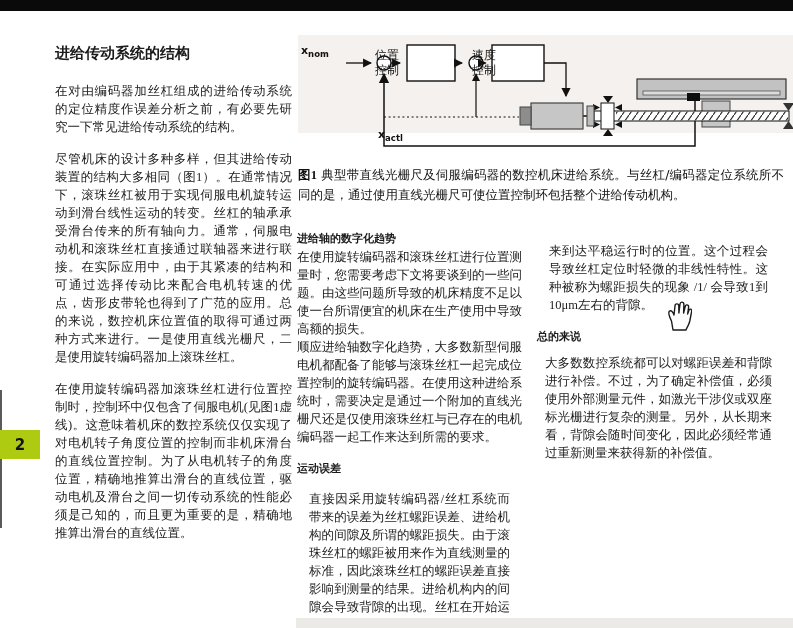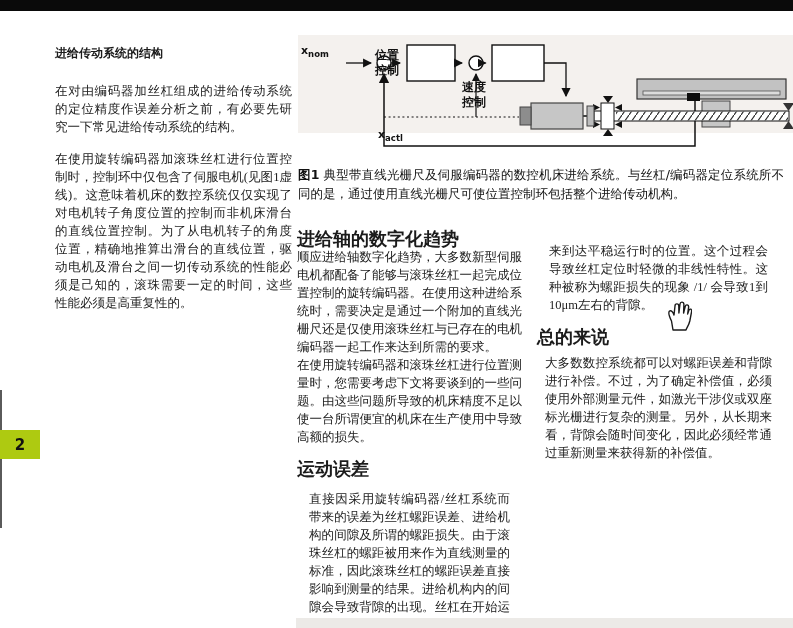--- a/index.html
+++ b/index.html
@@ -10,55 +10,56 @@
   .topbar{position:absolute;left:0;top:0;width:793px;height:11px;background:#0a0a0a;}
   .edge-line{position:absolute;left:0;top:390px;width:2px;height:138px;background:#5a5a5a;}
   .page-tab{
     position:absolute;left:0;top:430px;width:40px;height:29px;background:#aeca11;
     display:flex;align-items:center;justify-content:center;
     font-size:15px;font-weight:bold;color:#111;
   }
   
   .col{position:absolute;font-size:12.5px;line-height:18px;text-align:justify;}
   .col p{margin:0 0 14px 0;font-family:Liberation Serif, serif;}
-  .col h3{margin:0;font-size:18px;line-height:18px;font-weight:bold;}
+  .col h3{margin:0;font-size:11px;line-height:18px;font-weight:bold;}
   .col .sec{margin-top:14px;}
   #left-col{left:55px;top:44px;width:237px;}
-  #left-col h2{margin:0 0 19px 0;font-size:12px;line-height:19px;font-weight:bold;}
+  #left-col h2{margin:0 0 19px 0;font-size:15px;line-height:19px;font-weight:bold;}
   #mid-col{left:297px;top:230px;width:225px;}
   #right-col{left:537px;top:230px;width:243px;}
   
   #figure-panel{position:absolute;left:298px;top:35px;width:458px;height:98px;background:#f4f1ee;padding-left:44px;}
   #figure-panel .blocklabel{
     position:absolute;display:flex;flex-direction:column;align-items:center;justify-content:center;
-    font-size:12px;line-height:15px;font-weight:700;color:#111;text-align:center;
+    font-size:12px;line-height:15px;font-weight:400;color:#111;text-align:center;
   }
   .siglabel{position:absolute;font-size:11px;font-weight:bold;color:#111;}
   .siglabel sub{font-size:8.5px;}
   #fig-caption{
     position:absolute;left:298px;top:165px;width:486px;
     font-size:12.5px;line-height:19px;text-align:justify;color:#111;
   }
-  #fig-caption .cap-label{font-weight:bold;}
+  #fig-caption .cap-label{font-weight:bold;font-family:Liberation Serif, serif;}
   .bottom-band{position:absolute;left:296px;top:618px;width:497px;height:10px;background:#eceae7;}
   #hand-cursor{position:absolute;left:664px;top:296px;pointer-events:none;}
   svg{display:block;}
 </style>
 </head>
 <body>
 
 <div id="page">
 
   <div class="topbar"></div>
   <div class="edge-line"></div>
 
   <div class="col" id="left-col">
     <h2>进给传动系统的结构</h2>
     <p>在对由编码器加丝杠组成的进给传动系统的定位精度作误差分析之前，有必要先研究一下常见进给传动系统的结构。</p>
-    <p>在使用旋转编码器加滚珠丝杠进行位置控制时，控制环中仅包含了伺服电机(见图1虚线)。这意味着机床的数控系统仅仅实现了对电机转子角度位置的控制而非机床滑台的直线位置控制。为了从电机转子的角度位置，精确地推算出滑台的直线位置，驱动电机及滑台之间一切传动系统的性能必须是己知的，滚珠需要一定的时间，这些性能必须是高重复性的。</p>
+    <p>尽管机床的设计多种多样，但其进给传动装置的结构大多相同（图1）。在通常情况下，滚珠丝杠被用于实现伺服电机旋转运动到滑台线性运动的转变。丝杠的轴承承受滑台传来的所有轴向力。通常，伺服电动机和滚珠丝杠直接通过联轴器来进行联接。在实际应用中，由于其紧凑的结构和可通过选择传动比来配合电机转速的优点，齿形皮带轮也得到了广范的应用。总的来说，数控机床位置值的取得可通过两种方式来进行。一是使用直线光栅尺，二是使用旋转编码器加上滚珠丝杠。</p>
+    <p>在使用旋转编码器加滚珠丝杠进行位置控制时，控制环中仅包含了伺服电机(见图1虚线)。这意味着机床的数控系统仅仅实现了对电机转子角度位置的控制而非机床滑台的直线位置控制。为了从电机转子的角度位置，精确地推算出滑台的直线位置，驱动电机及滑台之间一切传动系统的性能必须是己知的，而且更为重要的是，精确地推算出滑台的直线位置。</p>
   </div>
 
   <div class="page-tab">
     <span>2</span>
   </div>
 
   <div id="figure-panel">
     <svg width="458" height="122" viewBox="0 0 458 122">
       <defs>
         <marker id="arr" viewBox="0 0 8 8" refX="7" refY="4" markerWidth="7" markerHeight="7" orient="auto-start-reverse">
@@ -108,36 +109,36 @@
       <rect x="150" y="10" width="52" height="36" fill="#ffffff" stroke="#111" stroke-width="1.4"></rect>
       <path d="M202,28 H224 V61" fill="none" stroke="#111" stroke-width="1.3" marker-end="url(#arr)"></path>
     </svg>
 
     <div class="siglabel" style="left:3px;top:9px;"><span>x</span><sub>nom</sub></div>
     <div class="siglabel" style="left:80px;top:93px;"><span>x</span><sub>actl</sub></div>
     <div class="blocklabel" style="left:65px;top:10px;width:48px;height:36px;">
       <span>位置</span>
       <span>控制</span>
     </div>
-    <div class="blocklabel" style="left:150px;top:10px;width:52px;height:36px;margin-top:32px;">
+    <div class="blocklabel" style="left:160px;top:10px;width:52px;height:36px;">
       <span>速度</span>
       <span>控制</span>
     </div>
   </div>
 
   <div id="fig-caption">
     <span class="cap-label">图1</span>
     <span>典型带直线光栅尺及伺服编码器的数控机床进给系统。与丝杠/编码器定位系统所不同的是，通过使用直线光栅尺可使位置控制环包括整个进给传动机构。</span>
   </div>
 
   <div class="col" id="mid-col">
     <div class="sec" style="margin-top:0;">
       <h3>进给轴的数字化趋势</h3>
+      <p style="margin:0;">在使用旋转编码器和滚珠丝杠进行位置测量时，您需要考虑下文将要谈到的一些问题。由这些问题所导致的机床精度不足以使一台所谓便宜的机床在生产使用中导致高额的损失。</p>
       <p style="margin:0;">顺应进给轴数字化趋势，大多数新型伺服电机都配备了能够与滚珠丝杠一起完成位置控制的旋转编码器。在使用这种进给系统时，需要决定是通过一个附加的直线光栅尺还是仅使用滚珠丝杠与已存在的电机编码器一起工作来达到所需的要求。</p>
-      <p style="margin:0;">在使用旋转编码器和滚珠丝杠进行位置测量时，您需要考虑下文将要谈到的一些问题。由这些问题所导致的机床精度不足以使一台所谓便宜的机床在生产使用中导致高额的损失。</p>
     </div>
     <div class="sec">
       <h3>运动误差</h3>
       <p style="margin:12px;">直接因采用旋转编码器/丝杠系统而带来的误差为丝杠螺距误差、进给机构的间隙及所谓的螺距损失。由于滚珠丝杠的螺距被用来作为直线测量的标准，因此滚珠丝杠的螺距误差直接影响到测量的结果。进给机构内的间隙会导致背隙的出现。丝杠在开始运动的一瞬间，滚珠需要一定的时间</p>
     </div>
   </div>
 
   <div class="col" id="right-col">
     <p style="margin:12px;">来到达平稳运行时的位置。这个过程会导致丝杠定位时轻微的非线性特性。这种被称为螺距损失的现象 /1/ 会导致1到10μm左右的背隙。</p>
     <div class="sec">

